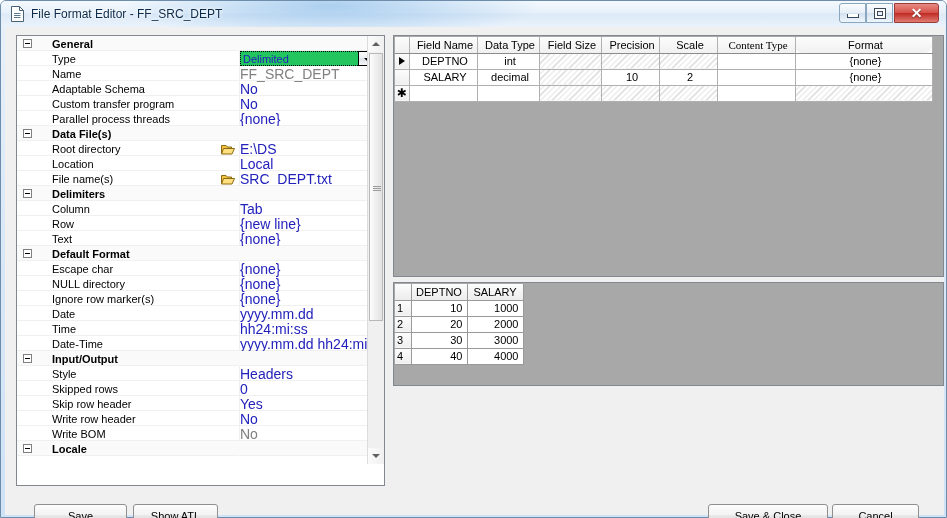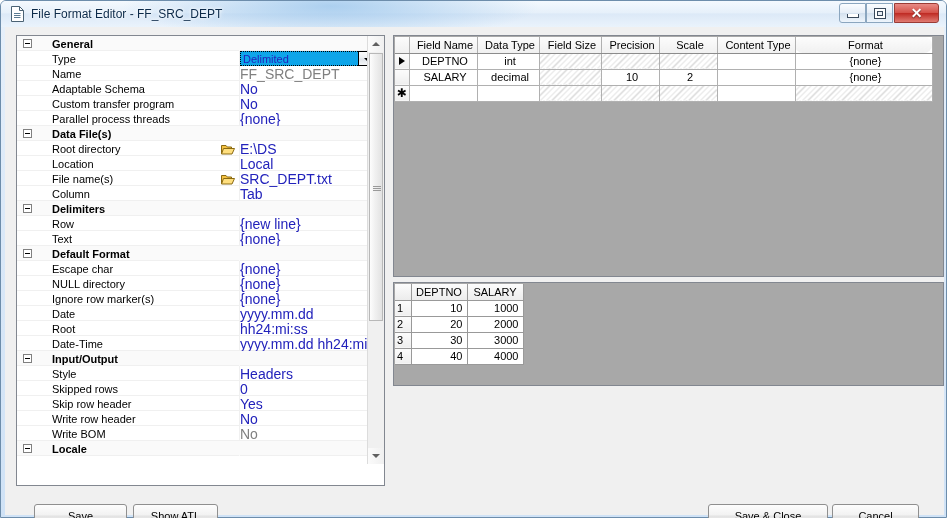--- a/index.html
+++ b/index.html
@@ -100,21 +100,21 @@
   .vsep{
     position:absolute;left:222px;top:0;width:1px;height:15px;background:#f0f0f0;
   }
   .prow.cat .vsep{background:#fafafa;}
   .folder{
     position:absolute;left:204px;top:2px;width:14px;height:12px;
   }
   
   .editor{
     position:absolute;left:223px;top:0;width:130px;height:15px;
-    box-sizing:border-box;background:#0ea5e9;
+    box-sizing:border-box;background:#22c55e;
     border:1px dotted #000;
   }
   .editor .etext{
     position:absolute;left:2px;top:0px;height:14px;line-height:14px;
     font-size:11px;color:#2222bb;white-space:nowrap;
   }
   .ddbtn{
     position:absolute;left:341px;top:0;width:17px;height:15px;
     box-sizing:border-box;border:1px solid #000;
     background:linear-gradient(to bottom,#fdfdfd 0%,#eceff2 48%,#dde2e8 52%,#f4f6f8 100%);
@@ -315,43 +315,43 @@
           </div>
           <div class="prow prop">
             <span class="vsep"></span>
             <span class="lbl">File name(s)</span>
             <span class="folder"><svg width="14" height="12" viewBox="0 0 14 12">
                 <path d="M0.5 2.5 H5 L6.3 4 H10.5 V10.5 H0.5 Z" fill="#f5c242" stroke="#8a6a12" stroke-width="1"></path>
                 <path d="M2.5 5.5 H13.5 L11 11 H0.5 Z" fill="#ffdf7e" stroke="#8a6a12" stroke-width="1"></path>
               </svg></span>
             <span class="val">SRC_DEPT.txt</span>
           </div>
+          <div class="prow cat">
+            <span class="expander"></span>
+            <span class="vsep"></span>
+            <span class="lbl">Delimiters</span>
+          </div>
           <div class="prow prop">
             <span class="vsep"></span>
             <span class="lbl">Column</span>
             <span class="val">Tab</span>
           </div>
+          <div class="prow prop">
+            <span class="vsep"></span>
+            <span class="lbl">Row</span>
+            <span class="val">{new line}</span>
+          </div>
+          <div class="prow prop">
+            <span class="vsep"></span>
+            <span class="lbl">Text</span>
+            <span class="val">{none}</span>
+          </div>
           <div class="prow cat">
             <span class="expander"></span>
             <span class="vsep"></span>
-            <span class="lbl">Delimiters</span>
-          </div>
-          <div class="prow prop">
-            <span class="vsep"></span>
-            <span class="lbl">Row</span>
-            <span class="val">{new line}</span>
-          </div>
-          <div class="prow prop">
-            <span class="vsep"></span>
-            <span class="lbl">Text</span>
-            <span class="val">{none}</span>
-          </div>
-          <div class="prow cat">
-            <span class="expander"></span>
-            <span class="vsep"></span>
             <span class="lbl">Default Format</span>
           </div>
           <div class="prow prop">
             <span class="vsep"></span>
             <span class="lbl">Escape char</span>
             <span class="val">{none}</span>
           </div>
           <div class="prow prop">
             <span class="vsep"></span>
             <span class="lbl">NULL directory</span>
@@ -362,21 +362,21 @@
             <span class="lbl">Ignore row marker(s)</span>
             <span class="val">{none}</span>
           </div>
           <div class="prow prop">
             <span class="vsep"></span>
             <span class="lbl">Date</span>
             <span class="val">yyyy.mm.dd</span>
           </div>
           <div class="prow prop">
             <span class="vsep"></span>
-            <span class="lbl">Root</span>
+            <span class="lbl">Time</span>
             <span class="val">hh24:mi:ss</span>
           </div>
           <div class="prow prop">
             <span class="vsep"></span>
             <span class="lbl">Date-Time</span>
             <span class="val">yyyy.mm.dd hh24:mi:ss</span>
           </div>
           <div class="prow cat">
             <span class="expander"></span>
             <span class="vsep"></span>
@@ -434,21 +434,21 @@
     <div id="fieldpanel">
       <table id="fieldtable">
         <thead>
             <tr>
               <th class="rowhdr" style="width: 14px;"></th>
               <th style="width: 68px;">Field Name</th>
               <th style="width: 62px;">Data Type</th>
               <th style="width: 62px;">Field Size</th>
               <th style="width: 58px;">Precision</th>
               <th style="width: 58px;">Scale</th>
-              <th style="width: 78px;">Content Type</th>
+              <th style="width: 78px; font-family: Liberation Serif, serif;">Content Type</th>
               <th style="width: 137px; border-radius: 8px;">Format</th>
             </tr>
           </thead>
         <tbody>
             <tr>
               <td class="rowhdr"><span class="cursor"></span></td>
               <td>DEPTNO</td>
               <td>int</td>
               <td class="hatch"></td>
               <td class="hatch"></td>

